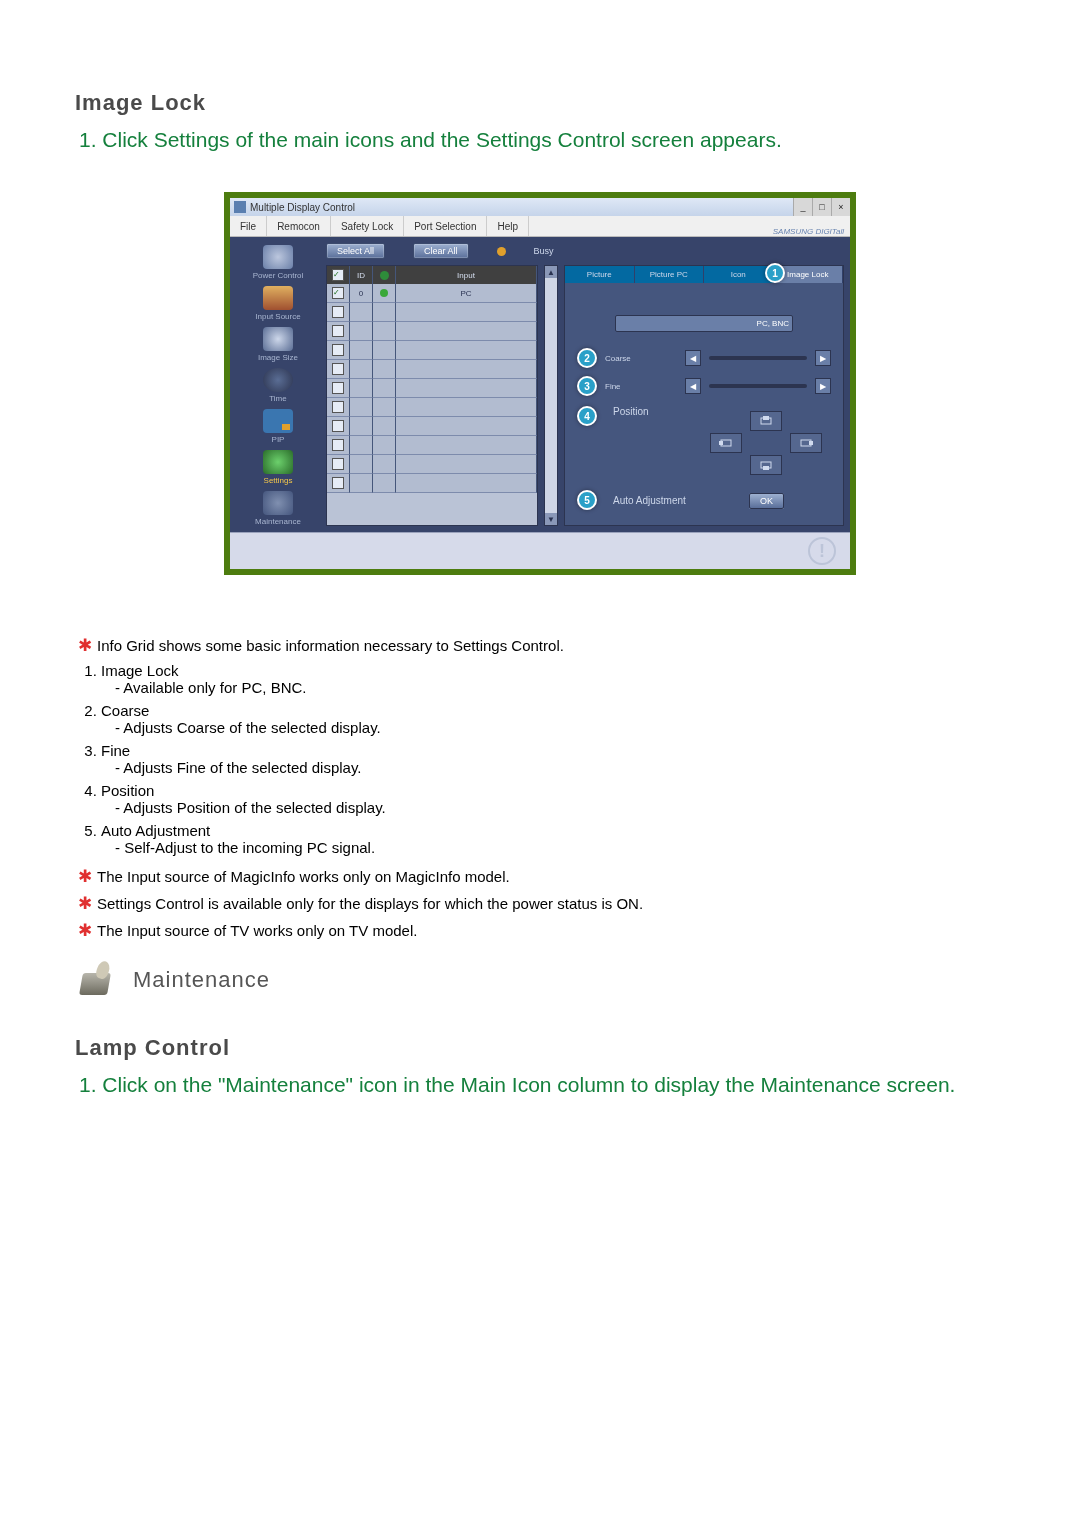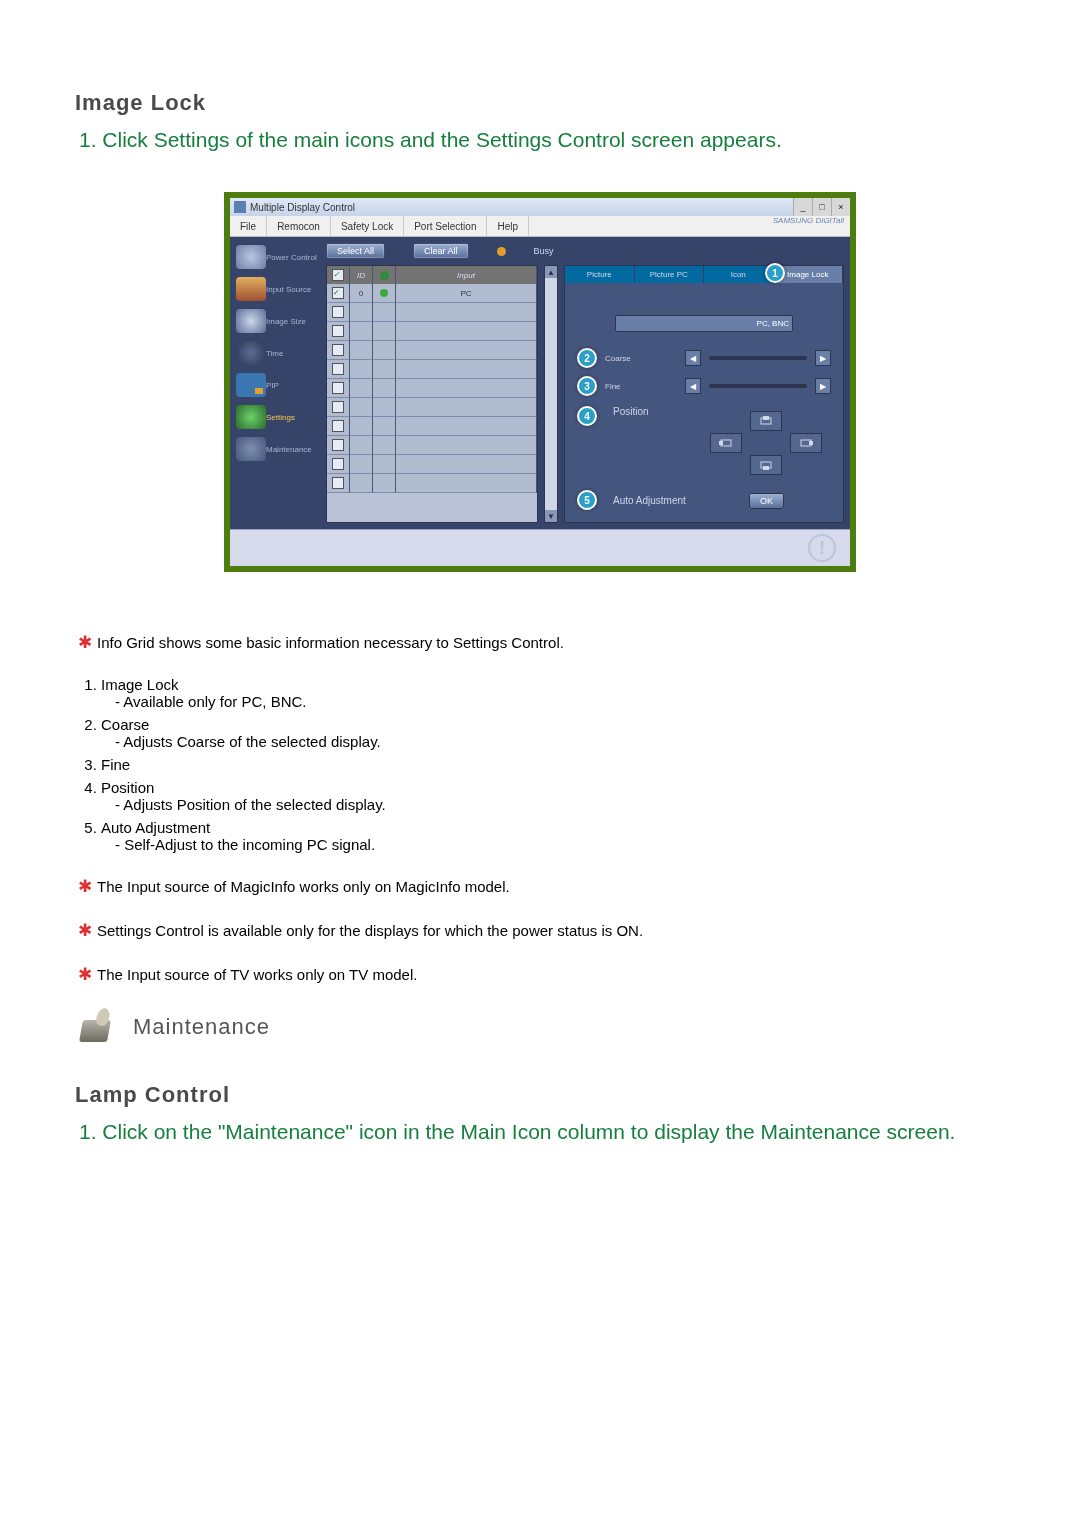--- a/index.html
+++ b/index.html
@@ -58,21 +58,21 @@
     display: flex;
     align-items: center;
     justify-content: center;
     border-left: 1px solid #aaa;
     font-size: 9px;
     font-family: sans-serif;
     background: #d8d8d8;
   }
   .menubar {
     display: flex;
-    align-items: flex-start;
+    align-items: flex-end;
     background: #f0f0f0;
     height: 20px;
     border-bottom: 1px solid #bbb;
   }
   .menu-item {
     padding: 0 10px;
     font-size: 10px;
     color: #333;
     border-right: 1px solid #ccc;
     height: 100%;
@@ -95,21 +95,21 @@
   .sidebar {
     width: 84px;
     display: flex;
     flex-direction: column;
     gap: 4px;
     align-items: center;
   }
   .side-item {
     width: 100%;
     display: flex;
-    flex-direction: row;
+    flex-direction: column;
     align-items: center;
     color: #a8b5d0;
     text-align: center;
   }
   .side-item .icon {
     width: 30px; height: 24px;
     margin: 2px 0;
     border-radius: 4px;
   }
   .side-item .label { font-size: 8px; }
@@ -140,23 +140,22 @@
   }
   .busy-label { font-size: 9px; color: #ccd6ea; }
   .content-row { display: flex; gap: 6px; flex: 1; }
   .grid {
     flex: 0 0 210px;
     background: #bac3d6;
     border: 1px solid #2c3450;
   }
   .grid-header {
     display: flex;
-    background: #737373;
+    background: #404040;
     color: #d6dff0;
-    font-style: italic;
   }
   .grid-header .cell, .grid-row .cell {
     border-right: 1px solid #45567a;
     height: 18px;
     display: flex;
     align-items: center;
     justify-content: center;
     font-size: 8px;
   }
   .cell.chk { width: 22px; }
@@ -294,21 +293,21 @@
     width: 24px; height: 24px;
     border-radius: 50%;
     border: 2px solid #bcc4d8;
     color: #bcc4d8;
     display: flex; align-items: center; justify-content: center;
     font-size: 18px; font-weight: bold;
   }
 
   .star-line {
     font-size: 15px;
-    margin: 23px 0;
+    margin: 6px 0;
     padding-left: 2px;
   }
   .star {
     color: #e03030;
     font-size: 17px;
     margin-right: 4px;
     display: inline-block;
     width: 16px;
     text-align: center;
   }
@@ -619,21 +618,21 @@
         <div class="warn-icon">!</div>
       </div>
     </div>
   </div>
 
   <p class="star-line"><span class="star">✱</span><span>Info Grid shows some basic information necessary to Settings Control.</span></p>
 
   <ol class="desc-list">
     <li><span>Image Lock</span><span class="sub">- Available only for PC, BNC.</span></li>
     <li><span>Coarse</span><span class="sub">- Adjusts Coarse of the selected display.</span></li>
-    <li><span>Fine</span></li>
+    <li><span>Fine</span><span class="sub">- Adjusts Fine of the selected display.</span></li>
     <li><span>Position</span><span class="sub">- Adjusts Position of the selected display.</span></li>
     <li><span>Auto Adjustment</span><span class="sub">- Self-Adjust to the incoming PC signal.</span></li>
   </ol>
 
   <p class="star-line"><span class="star">✱</span><span>The Input source of MagicInfo works only on MagicInfo model.</span></p>
   <p class="star-line"><span class="star">✱</span><span>Settings Control is available only for the displays for which the power status is ON.</span></p>
   <p class="star-line"><span class="star">✱</span><span>The Input source of TV works only on TV model.</span></p>
 
   <div class="maint-header">
     <div class="maint-icon">

